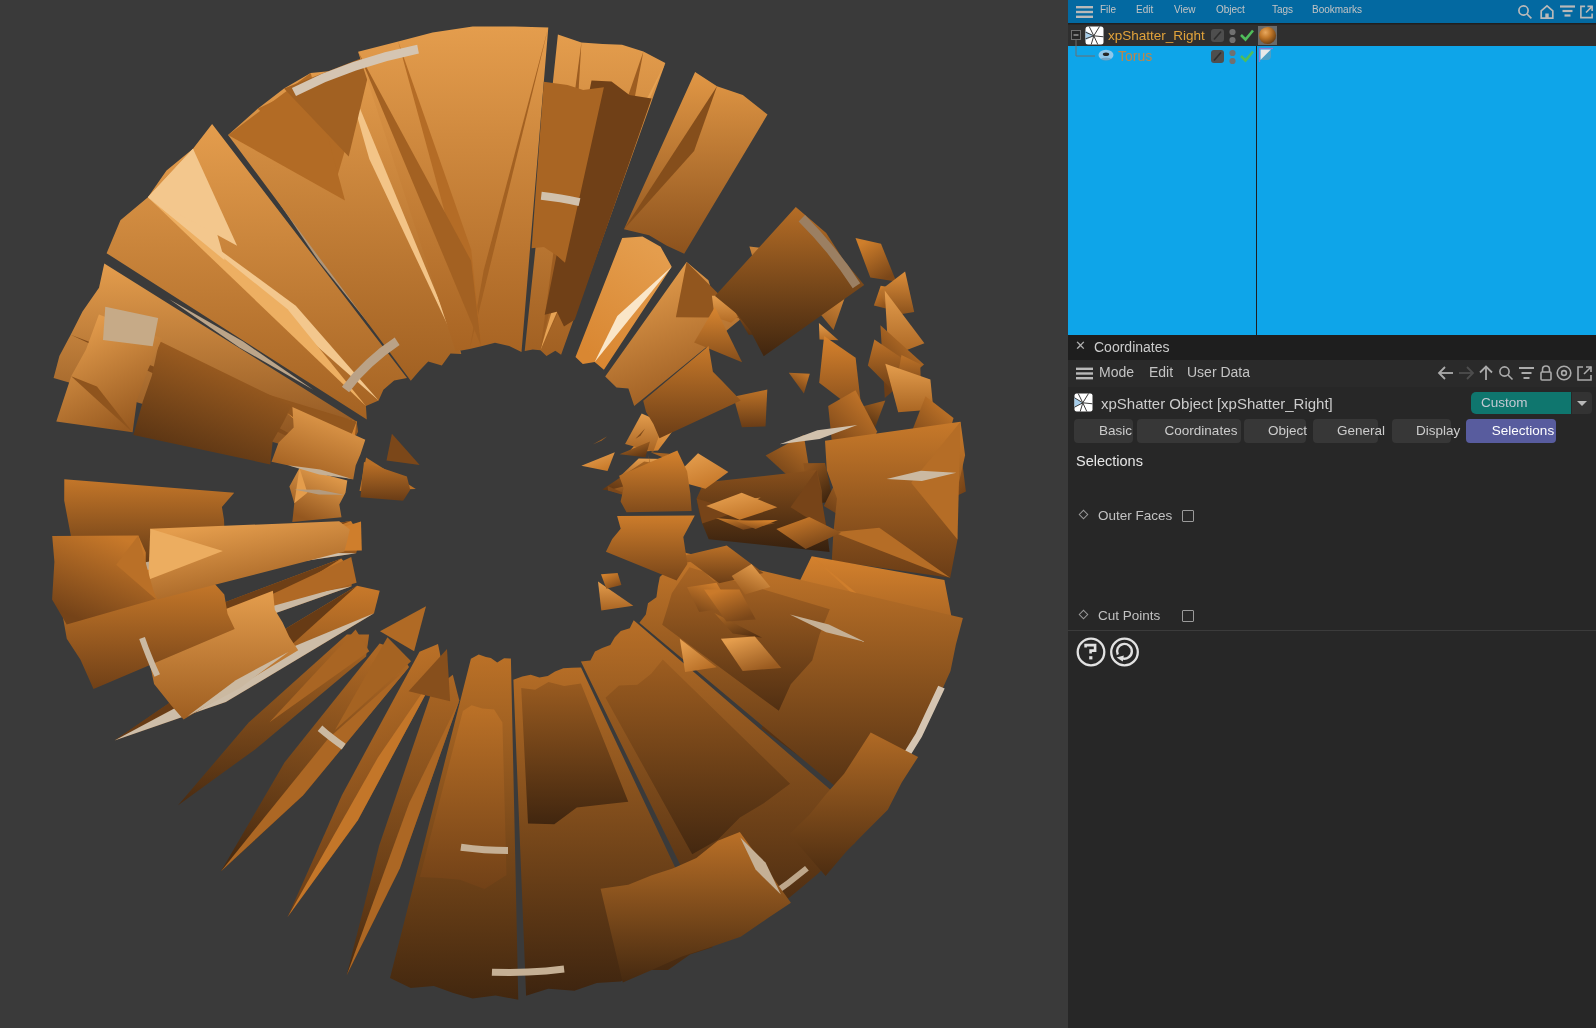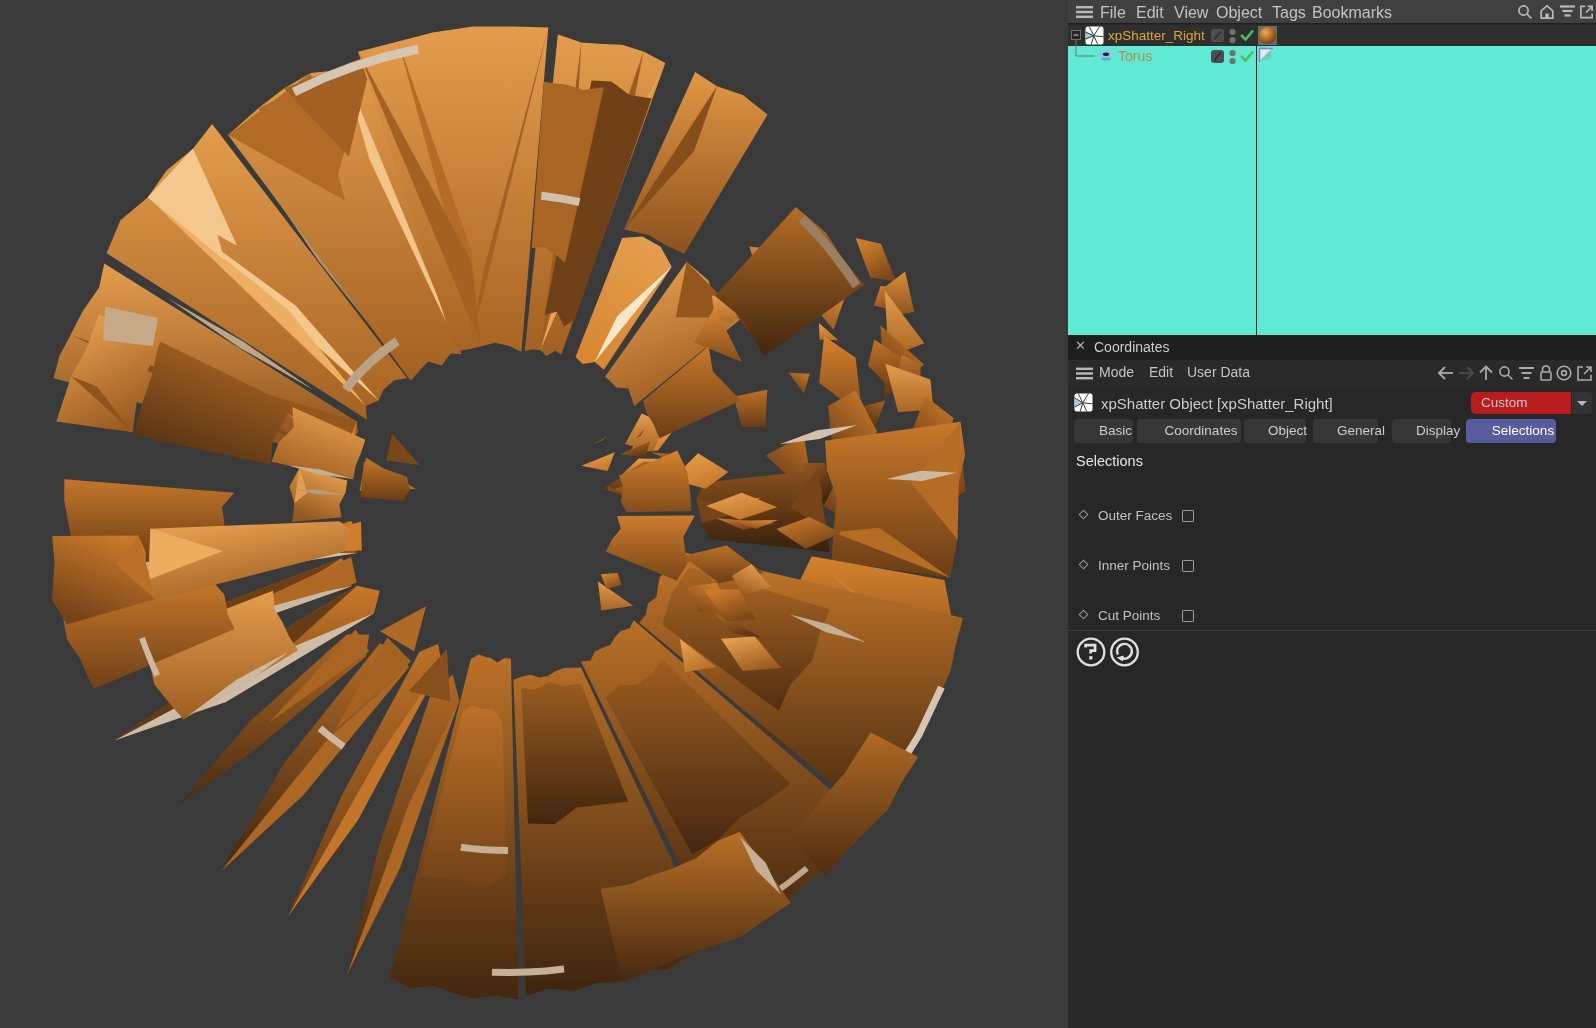--- a/index.html
+++ b/index.html
@@ -1,23 +1,23 @@
 <!DOCTYPE html>
 <html><head>
 <meta charset="utf-8">
 <style>
   html,body{margin:0;padding:0;background:#3a3a3a;width:1596px;height:1028px;overflow:hidden;}
   *{box-sizing:border-box;font-family:"Liberation Sans",sans-serif;}
   #viewport{position:absolute;left:0;top:0;width:1068px;height:1028px;background:#3a3a3a;}
   #panel{position:absolute;left:1068px;top:0;width:528px;height:1028px;background:#272727;}
   
-  #om-menu{position:absolute;left:0;top:0;width:528px;height:24px;background:#404040;border-bottom:1px solid #202020;color:#c4c4c4;font-size:16px;}
+  #om-menu{position:absolute;left:0;top:0;width:528px;height:24px;background:#0369a1;border-bottom:1px solid #202020;color:#c4c4c4;font-size:10px;}
   #om-menu .mi{position:absolute;top:4px;}
   
-  #om-list{position:absolute;left:0;top:25px;width:528px;height:310px;background:#5eead4;}
+  #om-list{position:absolute;left:0;top:25px;width:528px;height:310px;background:#0ea5e9;}
   #om-divider{position:absolute;left:188px;top:0;width:1px;height:310px;background:#1f1f1f;}
   .omrow{position:absolute;left:0;width:528px;height:21px;}
   .sel{background:#2f2f2f;}
   
   #attr{position:absolute;left:0;top:335px;width:528px;height:693px;background:#272727;}
   #attr-title{position:absolute;left:0;top:0;width:528px;height:25px;background:#1e1e1e;color:#cccccc;font-size:14px;}
   #attr-menu{position:absolute;left:0;top:25px;width:528px;height:27px;background:#2a2a2a;color:#c4c4c4;font-size:14px;}
   .tab{position:absolute;top:0;height:24px;background:#373737;border-radius:4px;color:#cccccc;font-size:13.5px;text-align:center;line-height:24px;padding-left:24px;}
   .tab.active{background:#585c9e;color:#fff;}
   .srow{position:absolute;left:0;height:25px;width:400px;color:#c2c2c2;font-size:13.5px;}
@@ -758,43 +758,38 @@
             <line x1="8.8" y1="9.8" x2="0.5" y2="4.8"></line>
             <line x1="8.8" y1="9.8" x2="0.5" y2="14.2"></line>
             <line x1="8.8" y1="9.8" x2="6.2" y2="18.5"></line>
             <line x1="8.8" y1="9.8" x2="4.2" y2="0.5"></line>
             <line x1="8.8" y1="9.8" x2="14.5" y2="0.5"></line>
             <line x1="8.8" y1="9.8" x2="18.5" y2="10.8"></line>
             <line x1="8.8" y1="9.8" x2="12.8" y2="18.5"></line>
           </g>
         </svg></div>
     <span style="position:absolute;left:33px;top:60px;color:#cccccc;font-size:15px">xpShatter Object [xpShatter_Right]</span>
-    <div style="position:absolute;left:403px;top:57px;width:100px;height:22px;background:#b91c1c;border-radius:5px 0 0 5px;color:#c3c9d2;font-size:13.5px">
+    <div style="position:absolute;left:403px;top:57px;width:100px;height:22px;background:#0f766e;border-radius:5px 0 0 5px;color:#c3c9d2;font-size:13.5px">
         <span style="position:absolute;left:10px;top:3px">Custom</span>
       </div>
     <div style="position:absolute;left:504px;top:57px;width:20px;height:22px;background:#333333;border-radius:0 4px 4px 0;">
         <svg style="position:absolute;left:4px;top:8px" width="12" height="7">
           <path d="M1 1 L11 1 L6 6 Z" fill="#b9b9b9"></path>
         </svg>
       </div>
     <div class="tab" style="left:6px;top:84px;width:59px">Basic</div>
     <div class="tab" style="left:69px;top:84px;width:104px">Coordinates</div>
     <div class="tab" style="left:176px;top:84px;width:62px">Object</div>
     <div class="tab" style="left:245px;top:84px;width:65px">General</div>
     <div class="tab" style="left:324px;top:84px;width:59px">Display</div>
     <div class="tab active" style="left:398px;top:84px;width:90px">Selections</div>
     <div style="position:absolute;left:8px;top:118px;color:#e6e6e6;font-size:14.5px">Selections</div>
     <div class="srow" style="top:169px">
         <div class="diam"></div>
         <span class="slabel">Outer Faces</span>
-        <div class="cbox" style="left:114px"></div>
-      </div>
-    <div class="srow" style="top:219px">
-        <div class="diam"></div>
-        <span class="slabel">Inner Points</span>
         <div class="cbox" style="left:114px"></div>
       </div>
     <div class="srow" style="top:269px">
         <div class="diam"></div>
         <span class="slabel">Cut Points</span>
         <div class="cbox" style="left:114px"></div>
       </div>
     <div style="position:absolute;left:0px;top:295px;width:528px;height:1px;background:#3b3b3b"></div>
     <svg style="position:absolute;left:8px;top:302px" width="75" height="30" viewBox="0 0 75 30">
       <g fill="none" stroke="#e2e2e2" stroke-width="2.3">

